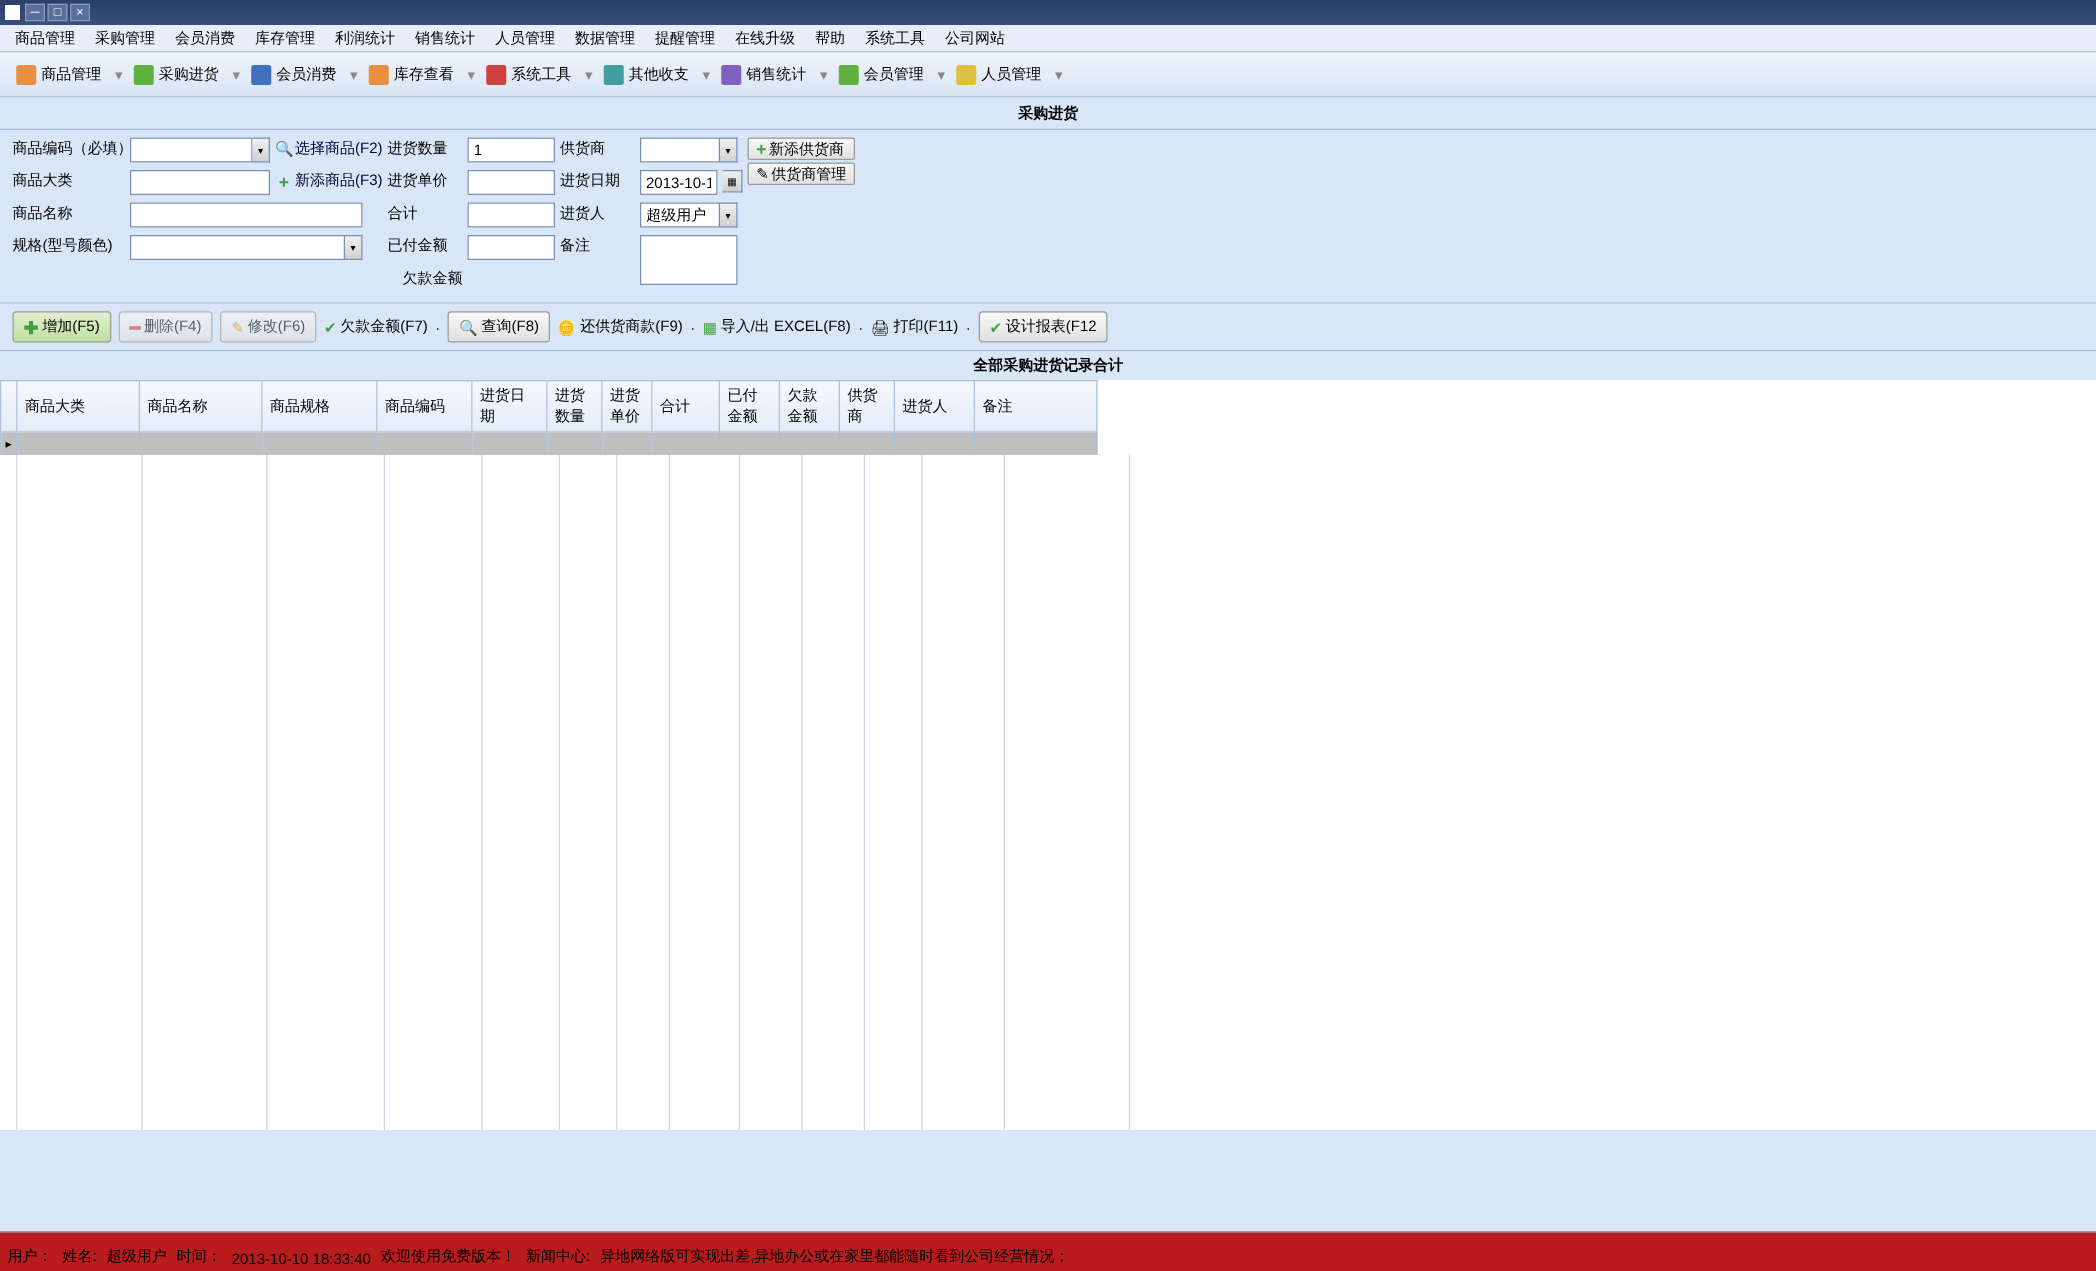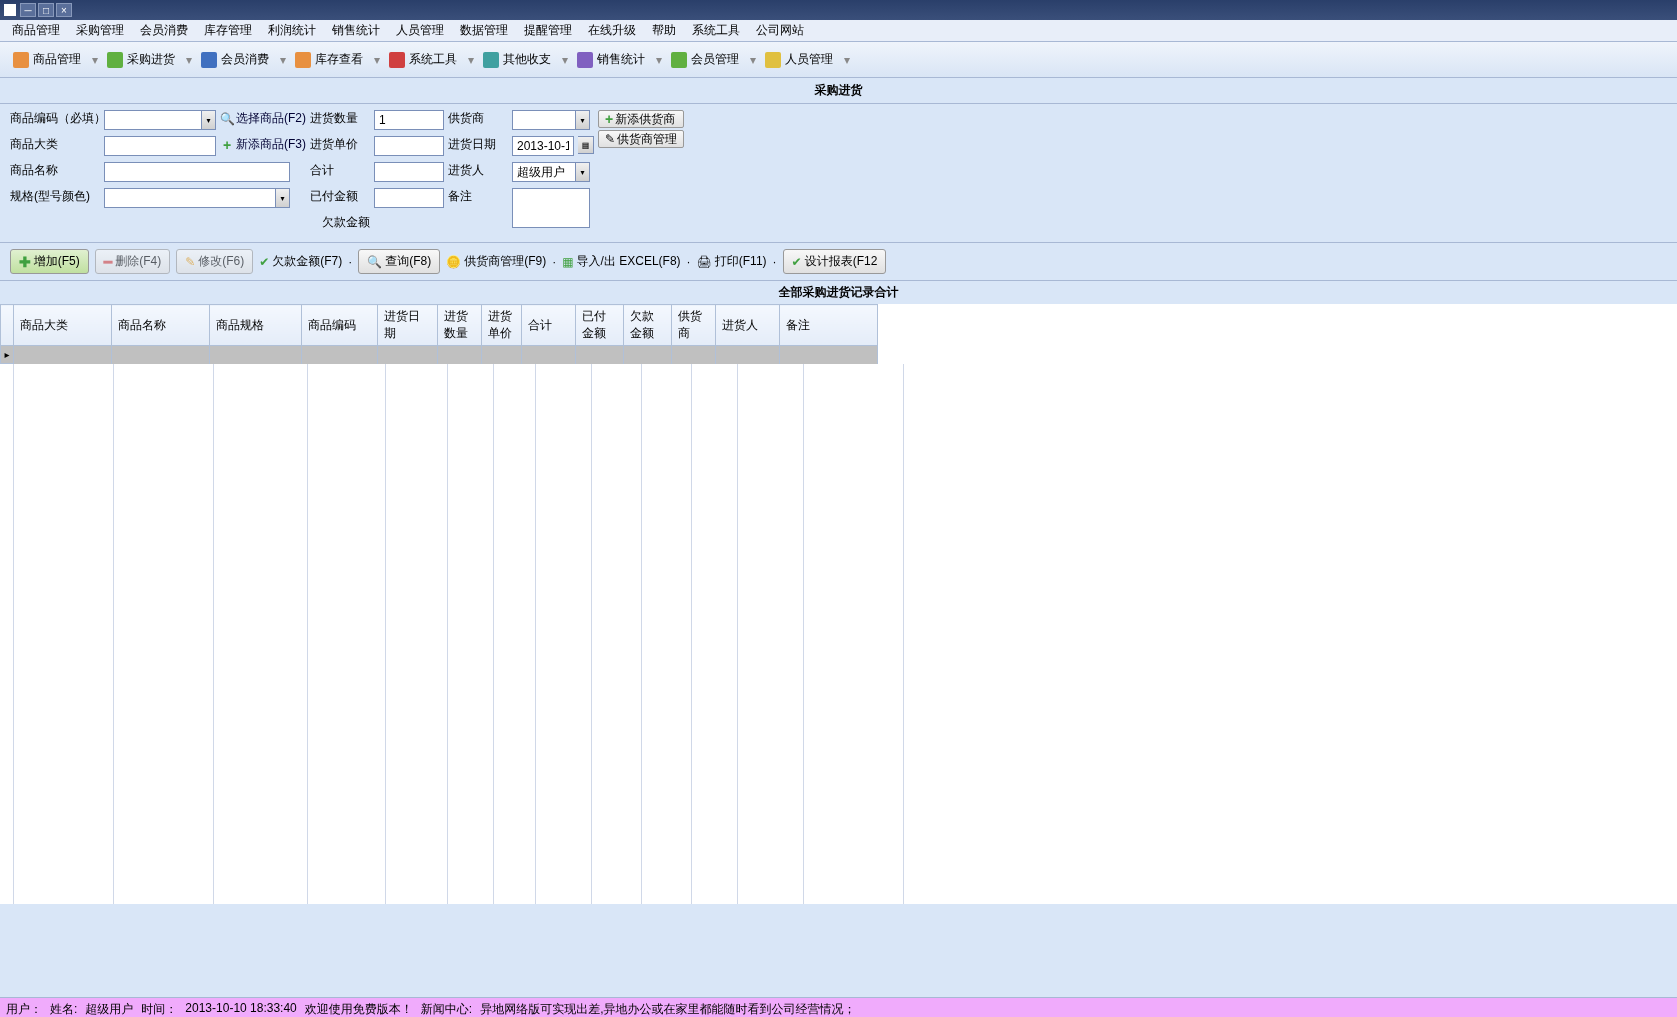--- a/index.html
+++ b/index.html
@@ -41,21 +41,21 @@
     
     .table-header-title { background: #d9e6f7; text-align: center; padding: 3px; font-weight: bold; }
     .table-container { background: white; position: relative; }
     .data-table { border-collapse: collapse; }
     .data-table th { background: linear-gradient(#f4f8fe, #e4ecf8); border: 1px solid #b0c0d8; padding: 3px 6px; font-weight: normal; text-align: left; height: 20px; }
     .row-indicator { width: 12px; background: linear-gradient(#f4f8fe, #e4ecf8); border: 1px solid #b0c0d8; text-align: center; font-size: 10px; }
     .selected-row td { background: #c0c0c0; height: 18px; border-right: 1px solid #b0c0d8; }
     .table-body-area { display: flex; height: 540px; }
     .col-line { border-right: 1px solid #d0d8e8; height: 100%; }
     
-    .statusbar { background: #f0abfc; border-top: 1px solid #a8b8d4; padding: 3px 6px; display: flex; gap: 8px; position: fixed; bottom: 0; left: 0; right: 0; height: 20px; align-items: flex-start; }
+    .statusbar { background: #b91c1c; border-top: 1px solid #a8b8d4; padding: 3px 6px; display: flex; gap: 8px; position: fixed; bottom: 0; left: 0; right: 0; height: 32px; align-items: flex-end; }
     
     .ic-box { border-radius: 2px; }
     .ic-orange { background: #e89040; }
     .ic-green { background: #60b040; }
     .ic-blue { background: #4070c0; }
     .ic-red { background: #d04040; }
     .ic-yellow { background: #e0c040; }
     .ic-teal { background: #40a0a0; }
     .ic-purple { background: #8060c0; }
     .ic-search { background: radial-gradient(circle at 35% 35%, #fff 20%, #60a0e0 30%, transparent 35%), #d9e6f7; position: relative; }
@@ -253,21 +253,21 @@
       <span class="ic-check">✔</span>
       <span>欠款金额(F7)</span>
     </span>
   <span>·</span>
   <div class="action-btn">
       <span>🔍</span>
       <span>查询(F8)</span>
     </div>
   <span class="check-link">
       <span>🪙</span>
-      <span>供货商管理(F9)</span>
+      <span>还供货商款(F9)</span>
     </span>
   <span>·</span>
   <span class="check-link">
       <span style="color:#40a040">▦</span>
       <span>导入/出 EXCEL(F8)</span>
     </span>
   <span>·</span>
   <span class="check-link">
       <span>🖨</span>
       <span>打印(F11)</span>

